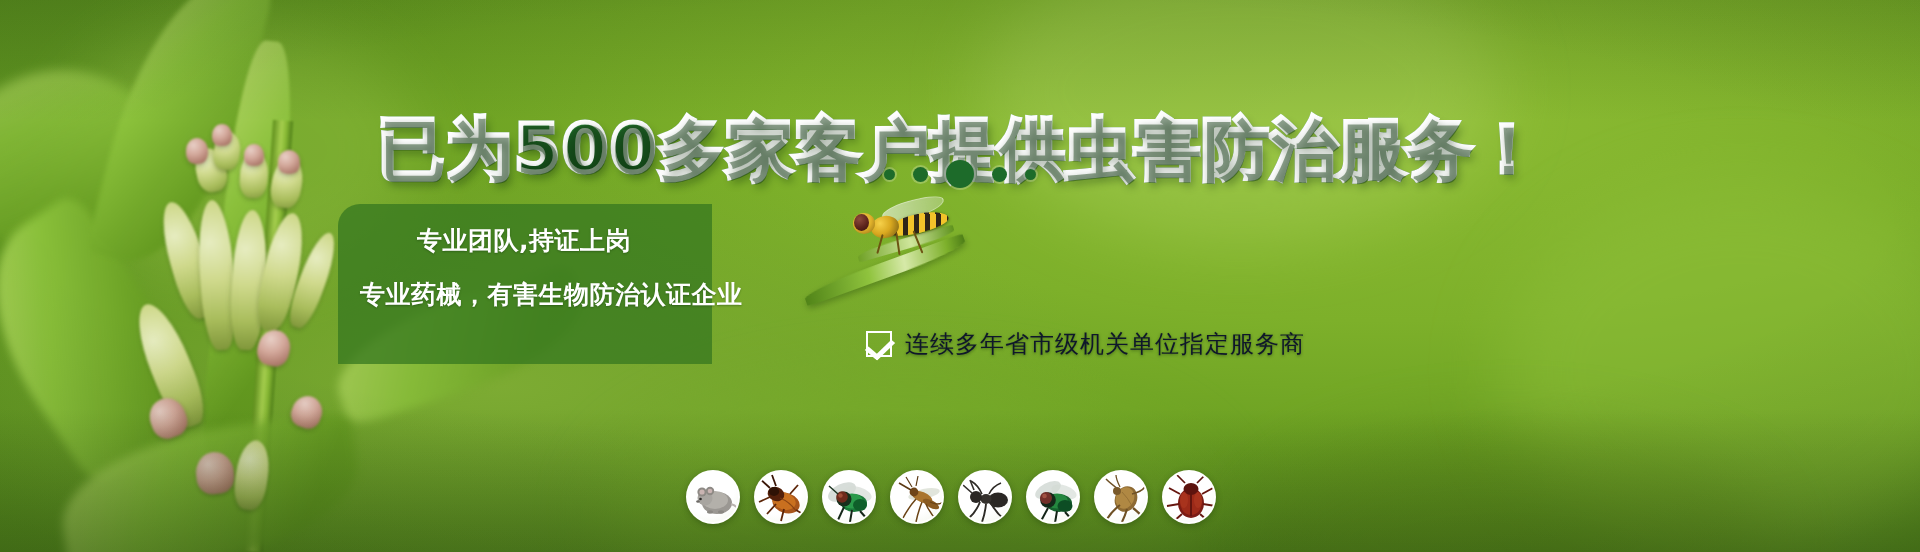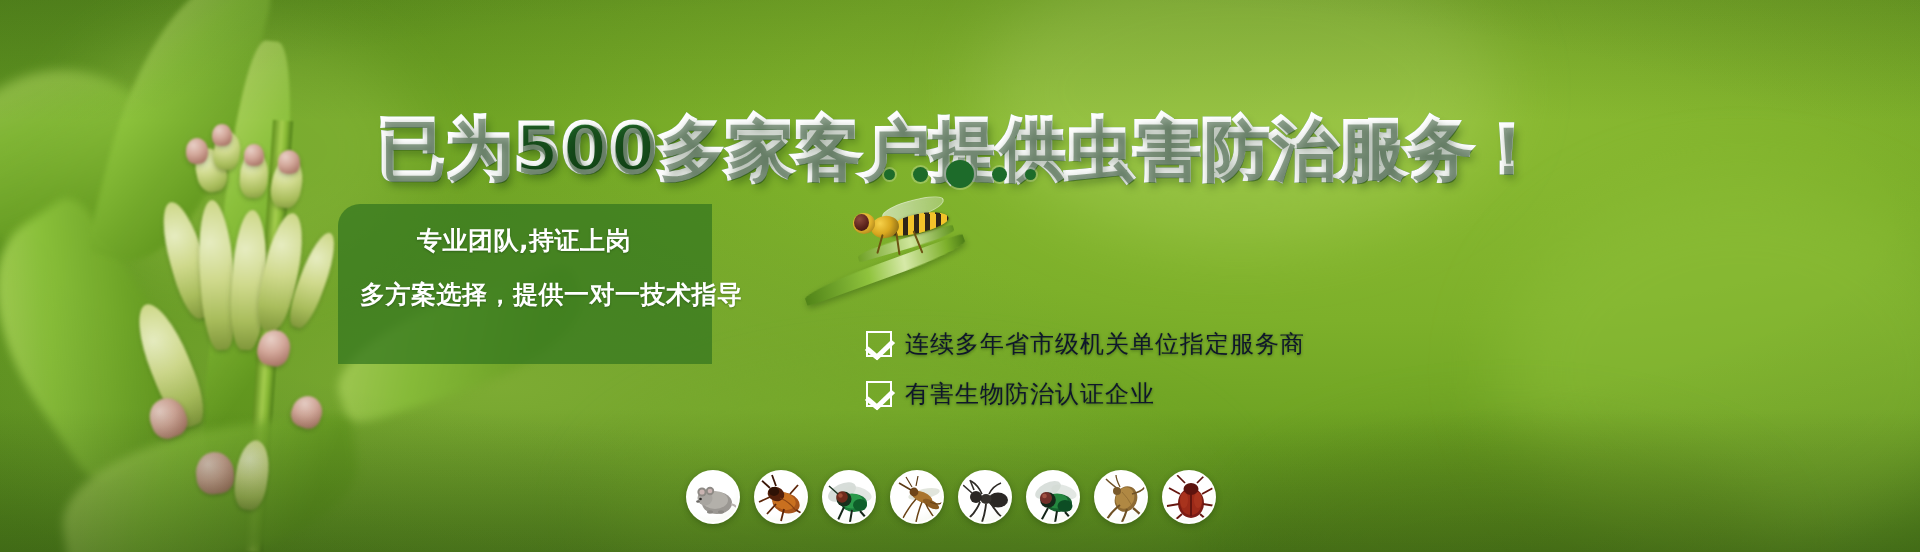--- a/index.html
+++ b/index.html
@@ -314,44 +314,40 @@
   <div class="dots">
     <span class="dot s"></span>
     <span class="dot m"></span>
     <span class="dot l"></span>
     <span class="dot m"></span>
     <span class="dot s"></span>
   </div>
 
   <div class="panel">
     <div class="panel-line l1">专业团队,持证上岗</div>
-    <div class="panel-line l3">多方案选择，提供一对一技术指导</div>
+    <div class="panel-line l3">专业药械，有害生物防治认证企业</div>
   </div>
 
   <div class="blade"></div>
   <div class="blade-2"></div>
   <div class="fly">
     <div class="fly-wing"></div>
     <div class="fly-abdomen"></div>
     <div class="fly-thorax"></div>
     <div class="fly-head"></div>
     <div class="fly-eye"></div>
     <div class="fly-leg a"></div>
     <div class="fly-leg b"></div>
     <div class="fly-leg c"></div>
   </div>
 
   <div class="checklist">
     <div class="check-row">
       <span class="check-box"></span>
       <span class="check-text">连续多年省市级机关单位指定服务商</span>
-    </div>
-    <div class="check-row">
-      <span class="check-box"></span>
-      <span class="check-text">有害生物防治认证企业</span>
     </div>
   </div>
 
   <div class="pest-row">
 
     <div class="pest">
       <svg width="54" height="54" viewBox="0 0 54 54">
         <ellipse cx="29" cy="31" rx="15" ry="11" fill="#9a9792"></ellipse>
         <ellipse cx="27" cy="28" rx="13" ry="9" fill="#b3b0aa"></ellipse>
         <circle cx="17" cy="26" r="7.5" fill="#a8a5a0"></circle>

